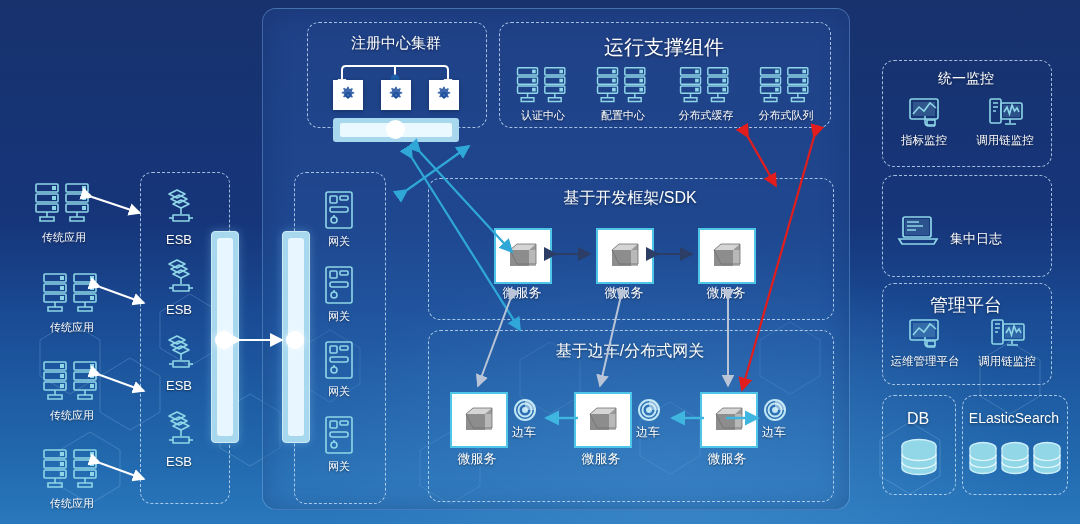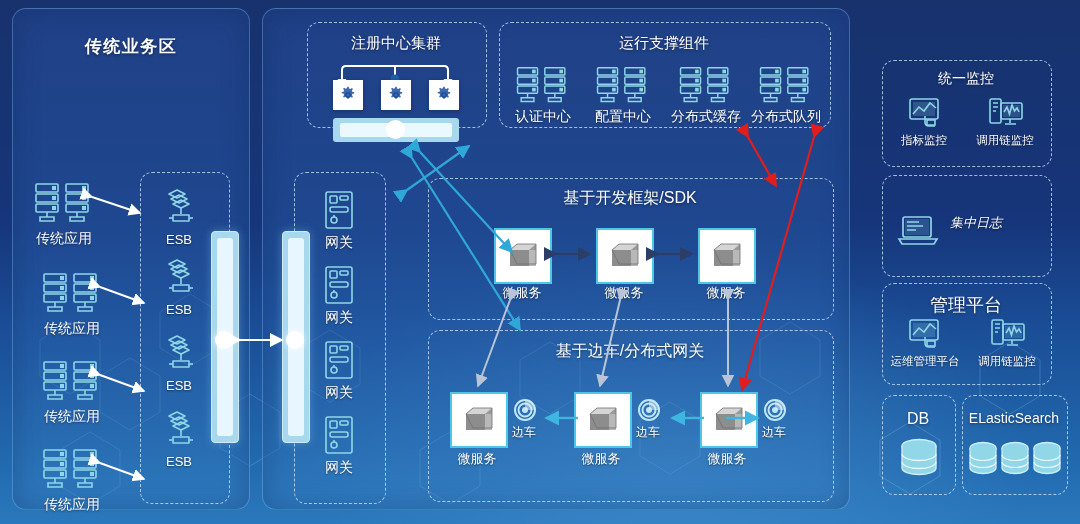--- a/index.html
+++ b/index.html
@@ -38,21 +38,21 @@
     position:absolute;
     border:1.6px dashed rgba(205,228,250,.78);
     border-radius:12px;
   }
   .dbox-title{
     position:absolute;left:0;right:0;text-align:center;
     color:#ffffff;font-weight:normal;text-shadow:0 1px 3px rgba(0,0,0,.45);
   }
   .cap{
     position:absolute;text-align:center;color:#ffffff;
-    font-size:14px;white-space:nowrap;
+    font-size:11px;white-space:nowrap;
     text-shadow:0 1px 2px rgba(0,0,0,.5);
   }
   .cap-sm{font-size:11.5px;}
   
   .ico{position:absolute;}
   .msbox{
     position:absolute;background:#ffffff;border:2px solid #4fc6e8;
     display:flex;align-items:center;justify-content:center;
   }
   .gearbox{
@@ -102,23 +102,20 @@
       <polygon points="420,150 450,132 480,150 480,186 450,204 420,186"></polygon>
       <polygon points="520,60 550,42 580,60 580,96 550,114 520,96"></polygon>
       <polygon points="640,120 670,102 700,120 700,156 670,174 640,156"></polygon>
       <polygon points="760,40 790,22 820,40 820,76 790,94 760,76"></polygon>
       <polygon points="880,140 910,122 940,140 940,176 910,194 880,176"></polygon>
       <polygon points="980,60 1010,42 1040,60 1040,96 1010,114 980,96"></polygon>
       <polygon points="60,150 90,132 120,150 120,186 90,204 60,186"></polygon>
     </g>
   </svg>
 
-  <div class="panel" style="left:12px;top:8px;width:236px;height:500px;">
-    <div class="panel-title">传统业务区</div>
-  </div>
 
   <div class="dbox" style="left:140px;top:172px;width:88px;height:330px;"></div>
 
   <div style="position:absolute;left:22px;top:182px;width:84px;">
     <svg class="ico" style="left:12px;top:0;" width="60" height="44" viewBox="0 0 60 44">
       <g fill="none" stroke="#8fd6e8" stroke-width="1.6">
         <rect x="2" y="2" width="22" height="8" rx="1"></rect>
           <rect x="2" y="12" width="22" height="8" rx="1"></rect>
           <rect x="2" y="22" width="22" height="8" rx="1"></rect>
         <rect x="32" y="2" width="22" height="8" rx="1"></rect>
@@ -361,21 +358,21 @@
       <path fill="#1d4f9c" d="M11 1h2l.4 2.3 1.9.8 1.9-1.4 1.4 1.4-1.4 1.9.8 1.9L20.3 8v2l-2.3.4-.8 1.9 1.4 1.9-1.4 1.4-1.9-1.4-1.9.8L13 17h-2l-.4-2.3-1.9-.8-1.9 1.4-1.4-1.4 1.4-1.9-.8-1.9L3.7 10V8l2.3-.4.8-1.9L5.4 3.8l1.4-1.4 1.9 1.4 1.9-.8z" opacity=".85"></path>
     </svg>
   </div>
 
   <div class="hbar" style="left:333px;top:118px;width:126px;height:24px;">
     <div class="hbar-inner"></div>
   </div>
   <div class="hbar-knob" style="left:386px;top:120px;"></div>
 
   <div class="dbox" style="left:499px;top:22px;width:330px;height:104px;"></div>
-  <div class="dbox-title" style="left:499px;top:34px;width:330px;font-size:15px;">运行支撑组件</div>
+  <div class="dbox-title" style="left:499px;top:34px;width:330px;font-size:20px;">运行支撑组件</div>
 
   <div style="position:absolute;left:505px;top:66px;width:76px;">
     <svg class="ico" style="left:10px;top:0;" width="56" height="40" viewBox="0 0 60 44">
       <g fill="none" stroke="#8fd6e8" stroke-width="1.6">
         <rect x="2" y="2" width="22" height="8" rx="1"></rect>
           <rect x="2" y="12" width="22" height="8" rx="1"></rect>
           <rect x="2" y="22" width="22" height="8" rx="1"></rect>
         <rect x="32" y="2" width="22" height="8" rx="1"></rect>
           <rect x="32" y="12" width="22" height="8" rx="1"></rect>
           <rect x="32" y="22" width="22" height="8" rx="1"></rect>
@@ -595,21 +592,21 @@
         <rect x="13" y="6" width="21" height="16" rx="1.5"></rect>
         <path d="M16 15 l3-5 2.5 7 2.5-9 2.5 6 2.5-3 2 4" stroke="#8fd6e8"></path>
         <path d="M22 22 v4 M17 27 h11"></path>
       </g>
       <rect x="15" y="8" width="17" height="12" fill="#8fd6e8" opacity=".18"></rect>
     </svg>
     <div class="cap cap-sm" style="left:0;top:36px;width:82px;">调用链监控</div>
   </div>
 
   <div class="dbox" style="left:882px;top:175px;width:168px;height:100px;"></div>
-  <div style="position:absolute;left:896px;top:214px;width:142px;display:flex;align-items:flex-start;gap:10px;font-style:italic;">
+  <div style="position:absolute;left:896px;top:214px;width:142px;display:flex;align-items:flex-end;gap:10px;">
     <svg width="44" height="34" viewBox="0 0 44 34">
       <g fill="none" stroke="#8fd6e8" stroke-width="1.7">
         <rect x="7" y="3" width="28" height="20" rx="2"></rect>
         <path d="M11 8 h12 M11 12 h16 M11 16 h9"></path>
         <path d="M3 25 h38 l-3 5 h-32z"></path>
       </g>
       <rect x="9" y="5" width="24" height="16" fill="#8fd6e8" opacity=".18"></rect>
     </svg>
     <div class="cap" style="position:relative;left:0;top:0;font-size:13px;">集中日志</div>
   </div>

